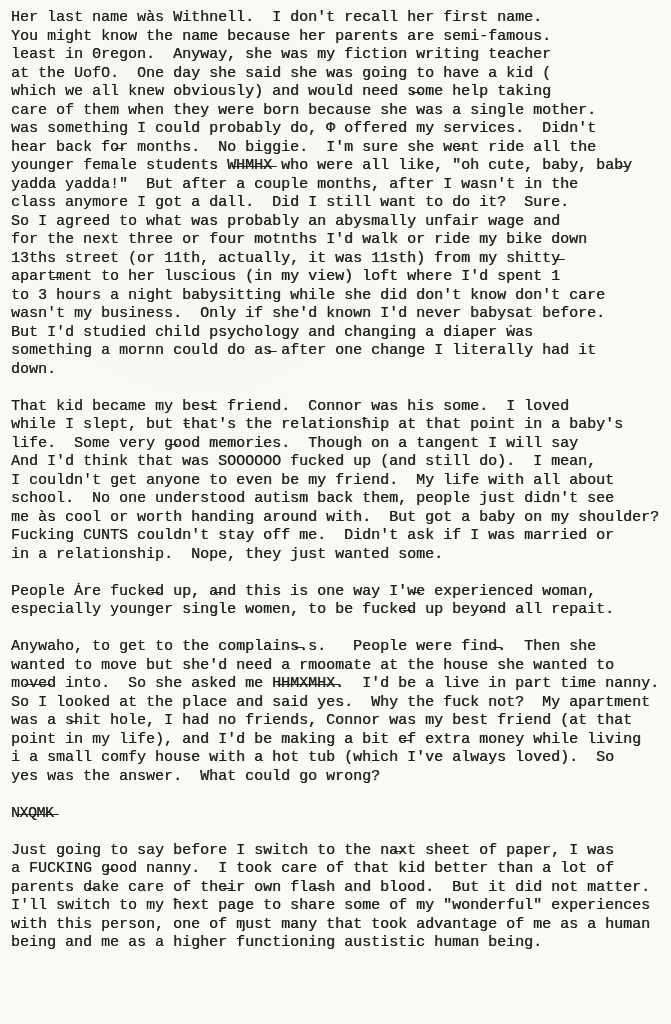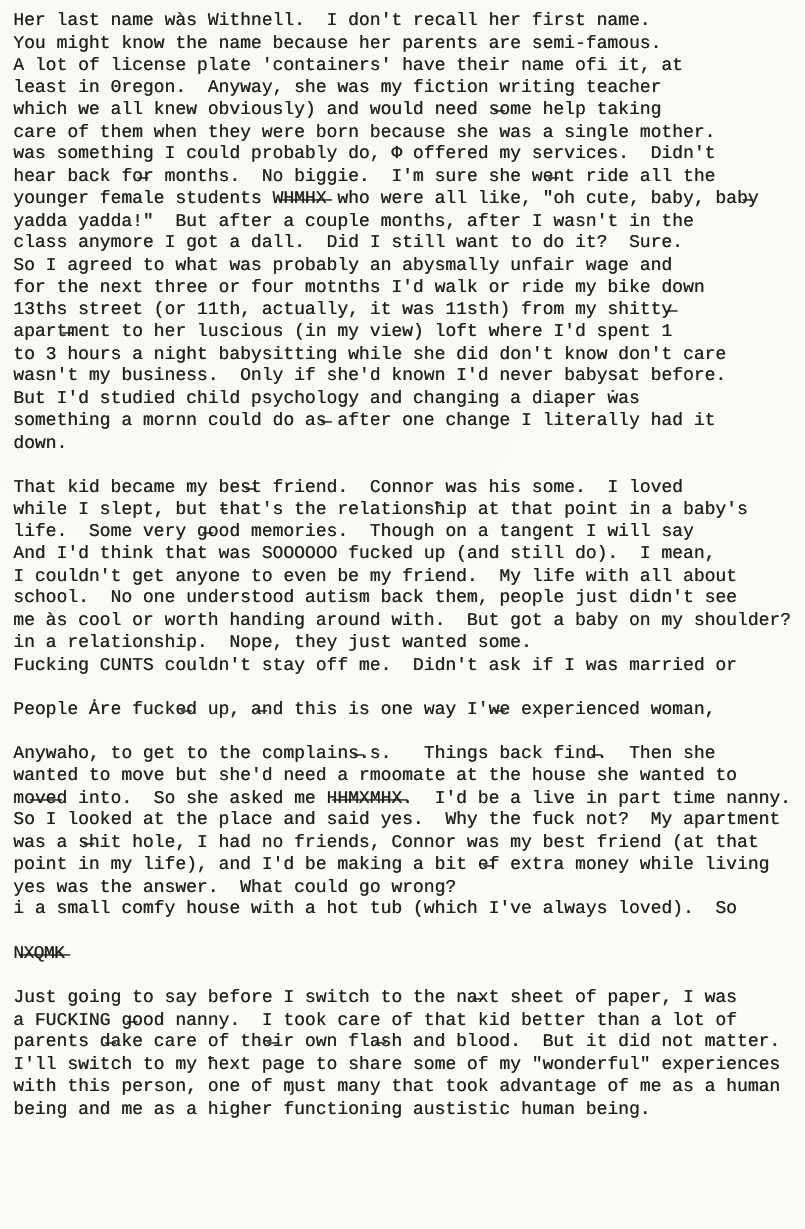--- a/index.html
+++ b/index.html
@@ -41,22 +41,22 @@
     letter-spacing: -0.5px;
   }
 </style>
 </head>
 <body>
 
 <main id="page" data-name="typewritten-page">
     <p class="para" data-name="paragraph-1">
       <span class="line" data-name="text-line">Her last name wàs Withnell.  I don't recall her first name.</span>
       <span class="line" data-name="text-line">You might know the name because her parents are semi-famous.</span>
-      <span class="line" data-name="text-line">A lot of license plate 'containers' have their name ofi it, at</span>
       <span class="line" data-name="text-line">least in Θregon.  Anyway, she was my fiction writing teacher</span>
+      <span class="line" data-name="text-line">at the UofO.  One day she said she was going to have a kid (</span>
       <span class="line" data-name="text-line">which we all knew obviously) and would need s̶ome help taking</span>
       <span class="line" data-name="text-line">care of them when they were born because she was a single mother.</span>
       <span class="line" data-name="text-line">was something I could probably do, Φ offered my services.  Didn't</span>
       <span class="line" data-name="text-line">hear back fo̶r months.  No biggie.  I'm sure she we̶nt ride all the</span>
       <span class="line" data-name="text-line">younger female students W̶H̶M̶H̶X̶ who were all like, "oh cute, baby, bab̶y</span>
       <span class="line" data-name="text-line">yadda yadda!"  But after a couple months, after I wasn't in the</span>
       <span class="line" data-name="text-line">class anymore I got a dall.  Did I still want to do it?  Sure.</span>
       <span class="line" data-name="text-line">So I agreed to what was probably an abysmally unfair wage and</span>
       <span class="line" data-name="text-line">for the next three or four motnths I'd walk or ride my bike down</span>
       <span class="line" data-name="text-line">13ths street (or 11th, actually, it was 11sth) from my shitty̶</span>
@@ -68,35 +68,36 @@
       <span class="line" data-name="text-line">down.</span>
     </p>
     <p class="para" data-name="paragraph-2">
       <span class="line" data-name="text-line">That kid became my bes̶t friend.  Connor was his some.  I loved</span>
       <span class="line" data-name="text-line">while I slept, but ŧhat's the relationsħip at that point in a baby's</span>
       <span class="line" data-name="text-line">life.  Some very g̶ood memories.  Though on a tangent I will say</span>
       <span class="line" data-name="text-line">And I'd think that was SOOOOOO fucked up (and still do).  I mean,</span>
       <span class="line" data-name="text-line">I couldn't get anyone to even be my friend.  My life with all about</span>
       <span class="line" data-name="text-line">school.  No one understood autism back them, people just didn't see</span>
       <span class="line" data-name="text-line">me às cool or worth handing around with.  But got a baby on my shoulder?</span>
+      <span class="line" data-name="text-line">Fucking CUNTS couldn't stay off me.  Didn't ask if I was married or</span>
       <span class="line" data-name="text-line">in a relationship.  Nope, they just wanted some.</span>
-      <span class="line" data-name="text-line">Fucking CUNTS couldn't stay off me.  Didn't ask if I was married or</span>
     </p>
     <p class="para" data-name="paragraph-3">
       <span class="line" data-name="text-line">People Ȧre fucke̶d up, a̶nd this is one way I'w̶e experienced woman,</span>
+      <span class="line" data-name="text-line">especially younger single women, to be fucke̶d up beyo̶nd all repait.</span>
     </p>
     <p class="para" data-name="paragraph-4">
-      <span class="line" data-name="text-line">Anywaho, to get to the complains̶.s.   Things back find̶.  Then she</span>
+      <span class="line" data-name="text-line">Anywaho, to get to the complains̶.s.   People were find̶.  Then she</span>
       <span class="line" data-name="text-line">wanted to move but she'd need a rmoomate at the house she wanted to</span>
       <span class="line" data-name="text-line">mo̶v̶e̶d into.  So she asked me H̶H̶M̶X̶M̶H̶X̶.  I'd be a live in part time nanny.</span>
       <span class="line" data-name="text-line">So I looked at the place and said yes.  Why the fuck not?  My apartment</span>
       <span class="line" data-name="text-line">was a s̶hit hole, I had no friends, Connor was my best friend (at that</span>
       <span class="line" data-name="text-line">point in my life), and I'd be making a bit e̶f extra money while living</span>
+      <span class="line" data-name="text-line">i a small comfy house with a hot tub (which I've always loved).  So</span>
       <span class="line" data-name="text-line">yes was the answer.  What could go wrong?</span>
-      <span class="line" data-name="text-line">i a small comfy house with a hot tub (which I've always loved).  So</span>
     </p>
     <p class="para" data-name="strikeout-heading">
       <span class="line" data-name="text-line">N̶X̶Q̶M̶K̶</span>
     </p>
     <p class="para" data-name="paragraph-5">
       <span class="line" data-name="text-line">Just going to say before I switch to the na̶xt sheet of paper, I was</span>
       <span class="line" data-name="text-line">a FUCKING g̶ood nanny.  I took care of that kid better than a lot of</span>
       <span class="line" data-name="text-line">parents d̶ake care of the̶ir own fla̶sh and blood.  But it did not matter.</span>
       <span class="line" data-name="text-line">I'll switch to my ħext page to share some of my "wonderful" experiences</span>
       <span class="line" data-name="text-line">with this person, one of ɱust many that took advantage of me as a human</span>

